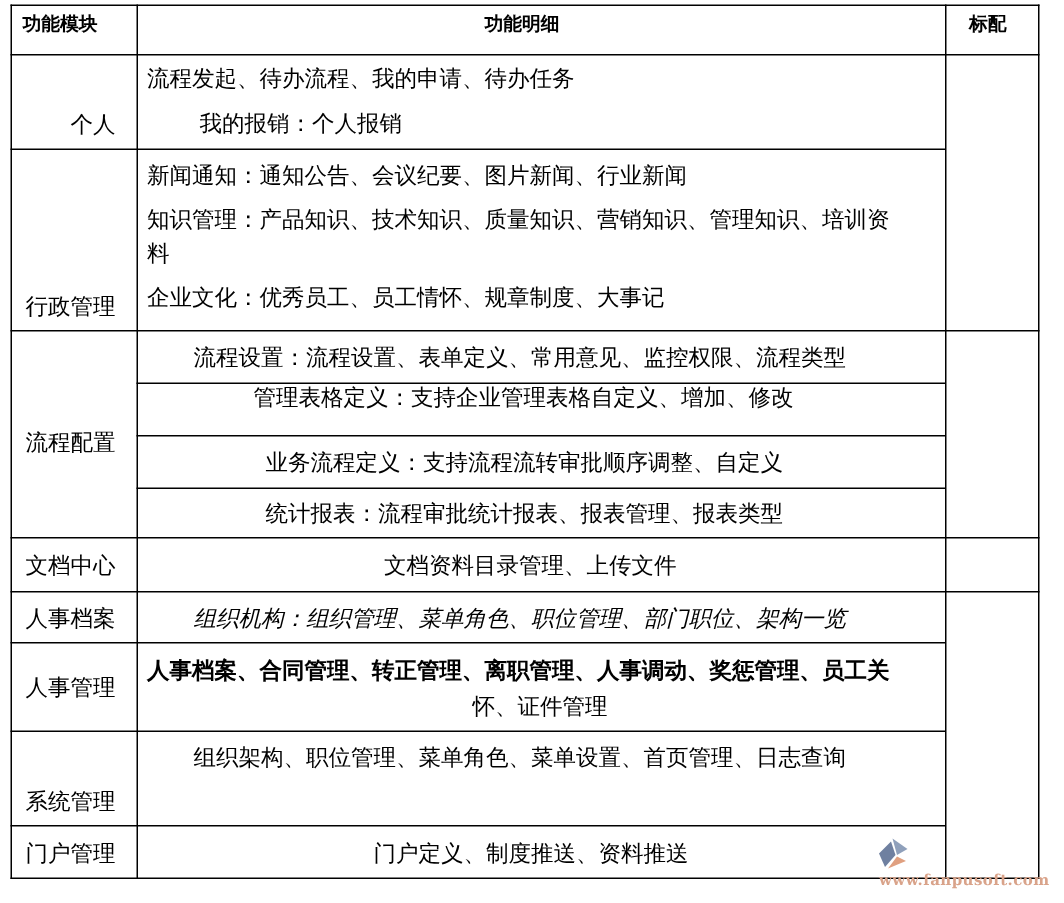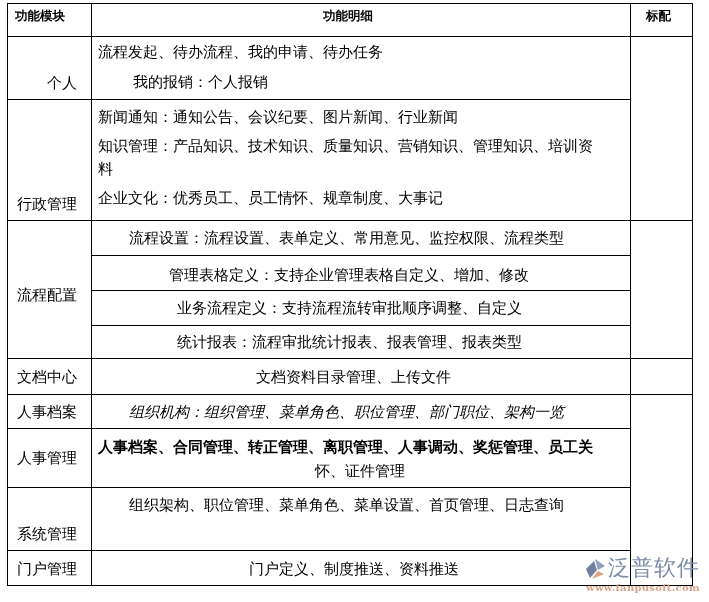--- a/index.html
+++ b/index.html
@@ -51,21 +51,21 @@
   <div class="txt" style="left:91px;top:71px;margin-left:35px;">我的报销：个人报销</div>
 
   <div class="txt mod" style="left:10px;top:193px;">行政管理</div>
   <div class="txt" style="left:91px;top:106px;">新闻通知：通知公告、会议纪要、图片新闻、行业新闻</div>
   <div class="txt" style="left:91px;top:135px;">知识管理：产品知识、技术知识、质量知识、营销知识、管理知识、培训资</div>
   <div class="txt" style="left:91px;top:158px;">料</div>
   <div class="txt" style="left:91px;top:187px;">企业文化：优秀员工、员工情怀、规章制度、大事记</div>
 
   <div class="txt mod" style="left:10px;top:284px;">流程配置</div>
   <div class="txt" style="left:122px;top:227px;">流程设置：流程设置、表单定义、常用意见、监控权限、流程类型</div>
-  <div class="txt" style="left:162px;top:264px;">管理表格定义：支持企业管理表格自定义、增加、修改</div>
+  <div class="txt" style="left:162px;top:254px;">管理表格定义：支持企业管理表格自定义、增加、修改</div>
   <div class="txt" style="left:170px;top:297px;">业务流程定义：支持流程流转审批顺序调整、自定义</div>
   <div class="txt" style="left:170px;top:331px;">统计报表：流程审批统计报表、报表管理、报表类型</div>
 
   <div class="txt mod" style="left:10px;top:366px;">文档中心</div>
   <div class="txt" style="left:249px;top:366px;">文档资料目录管理、上传文件</div>
 
   <div class="txt mod" style="left:10px;top:401px;">人事档案</div>
   <div class="txt" style="left:122px;top:401px;font-style:italic;">组织机构：组织管理、菜单角色、职位管理、部门职位、架构一览</div>
 
   <div class="txt mod" style="left:10px;top:447px;">人事管理</div>
@@ -78,15 +78,14 @@
   <div class="txt mod" style="left:10px;top:558px;">门户管理</div>
   <div class="txt" style="left:242px;top:558px;">门户定义、制度推送、资料推送</div>
 </div>
 
 <div class="wm">
   <svg class="wm-logo" viewBox="0 0 22 22">
     <path d="M11 1 L21 8 L14 12 Z" fill="#8fa0bb"></path>
     <path d="M2 11 L10 3 L13 12 L6 20 Z" fill="#6f80a0"></path>
     <path d="M8 21 L14 13 L20 16 Z" fill="#e0a080"></path>
   </svg>
-  <div class="wm-cn">泛普软件</div>
   <div class="wm-url">www.fanpusoft.com</div>
 </div>
 
 </body></html>

